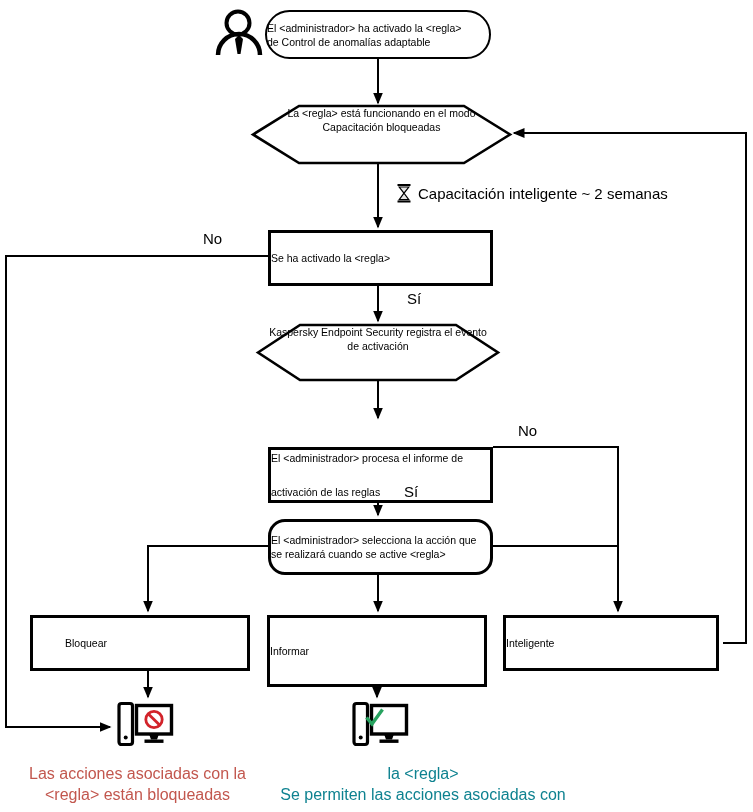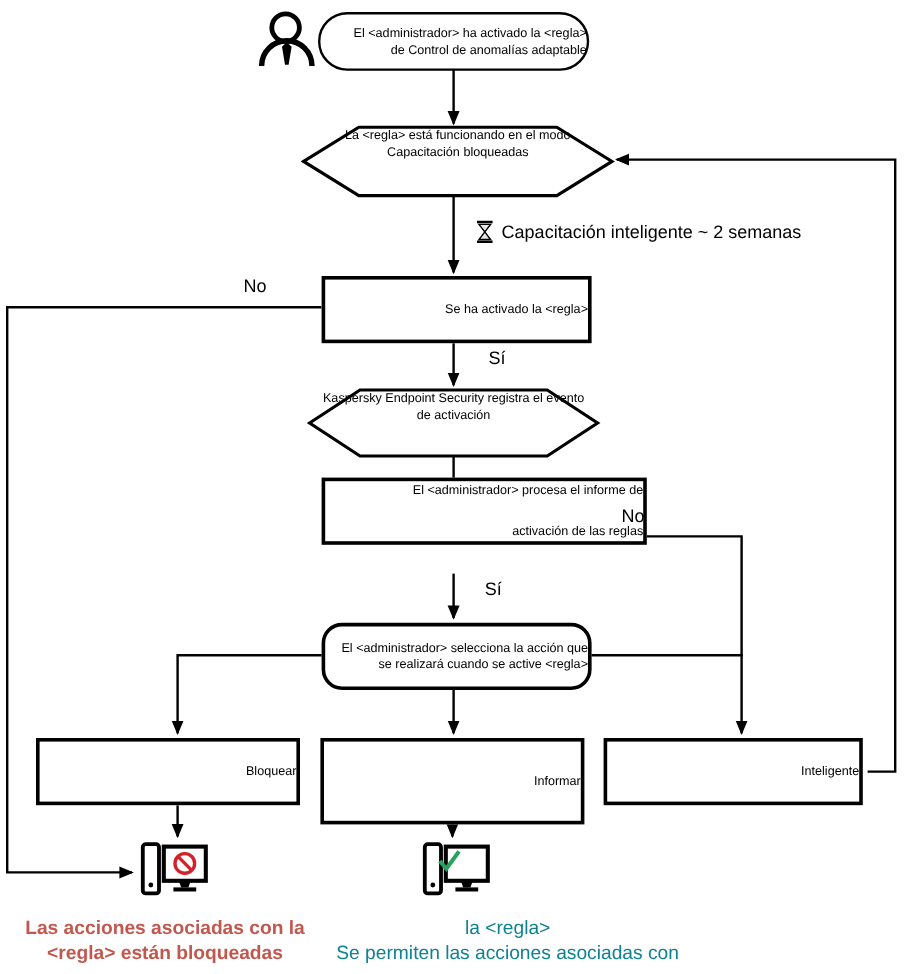--- a/index.html
+++ b/index.html
@@ -9,47 +9,47 @@
   }
   .wires{position:absolute;left:0;top:0;z-index:0;}
   .wire{fill:none;stroke:var(--line-black,#000);stroke-width:2;}
   .shape{fill:#fff;stroke:var(--line-black,#000);stroke-width:2.6;}
   .glyph{stroke:var(--line-black,#000);fill:none;}
   .prohibition{stroke:var(--prohibition-red,#d2232a);fill:none;}
   .check{stroke:var(--check-green,#27a25f);fill:none;}
   .node{
     position:absolute;box-sizing:border-box;z-index:1;background:#fff;
     border:3px solid #000;display:flex;flex-direction:column;
-    align-items:flex-end;justify-content:center;text-align:center;
+    align-items:flex-start;justify-content:center;text-align:center;
     font-size:10.5px;line-height:14px;
   }
   .node-line{white-space:nowrap;}
   .stadium{border-radius:26px;border-width:2.5px;
     left:265px;top:10px;width:226px;height:49px;}
   .rect-triggered{left:268px;top:230px;width:225px;height:56px;}
-  .rect-processes{left:268px;top:398px;width:271px;height:56px;gap:20px;}
+  .rect-processes{left:268px;top:447px;width:225px;height:56px;gap:20px;}
   .rect-selects{left:268px;top:519px;width:225px;height:56px;border-radius:17px;}
   .rect-block{left:30px;top:615px;width:220px;height:56px;padding-left:32px;}
   .rect-inform{left:267px;top:615px;width:220px;height:72px;}
   .rect-smart{left:503px;top:615px;width:216px;height:56px;}
   .hex-label{
     position:absolute;z-index:1;display:flex;flex-direction:column;
     align-items:center;justify-content:flex-start;text-align:center;
     font-size:10.5px;line-height:14px;background:transparent;
   }
   .hex1-label{left:253px;top:106px;width:257px;height:57px;}
   .hex2-label{left:258px;top:325px;width:240px;height:55px;}
   .edge-label{position:absolute;z-index:1;font-size:15px;}
   .lbl-no-left{left:203px;top:230px;}
   .lbl-yes-triggered{left:407px;top:290px;}
   .lbl-no-right{left:518px;top:422px;}
   .lbl-yes-processed{left:404px;top:483px;}
   .timer-caption{position:absolute;z-index:1;left:418px;top:185px;font-size:15px;white-space:nowrap;}
   .caption{position:absolute;z-index:1;text-align:center;font-size:16px;line-height:21px;}
-  .caption-blocked{left:10px;top:763px;width:255px;color:var(--blocked-text,#c2574e);font-weight:bold;}
+  .caption-blocked{left:10px;top:763px;width:255px;color:var(--blocked-text,#c2574e);}
   .caption-allowed{left:268px;top:763px;width:310px;color:var(--allowed-text,#0e8290);}
 </style>
 </head>
 <body>
 
 <div class="stage">
 
   <svg class="wires" width="753" height="812" viewBox="0 0 753 812">
     <defs>
       <marker id="ah" markerUnits="userSpaceOnUse" markerWidth="13" markerHeight="11" refX="10.5" refY="5" orient="auto">

